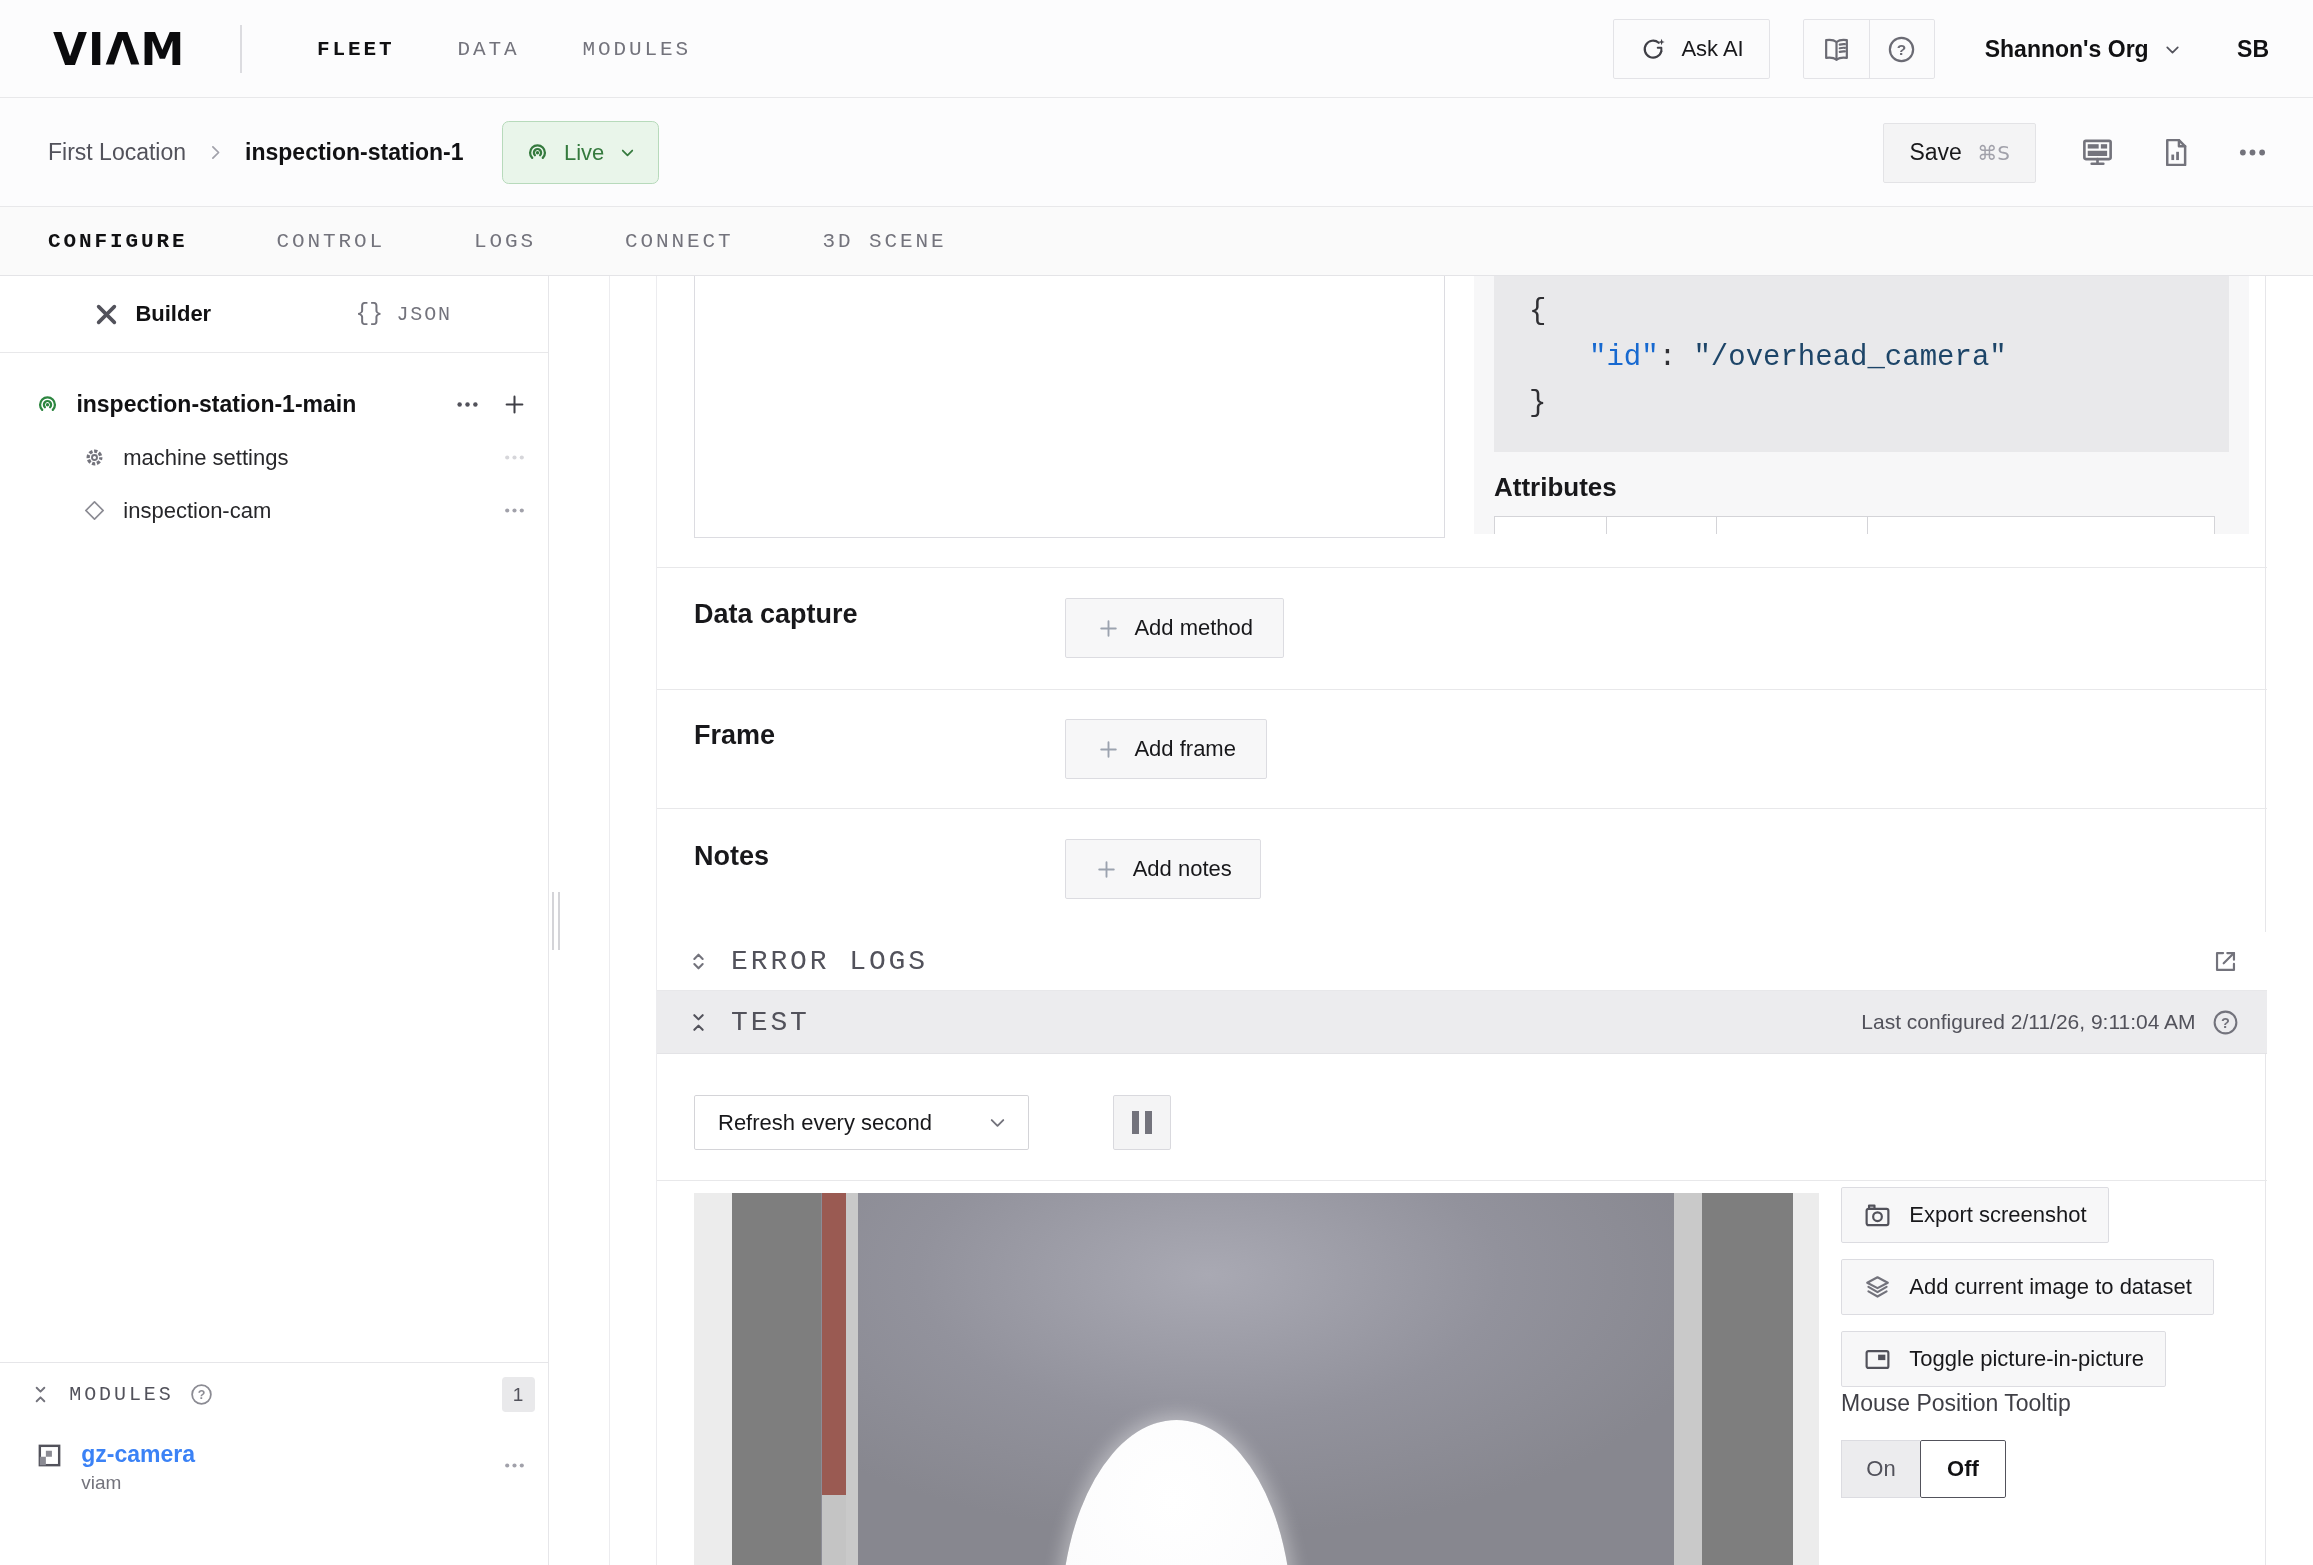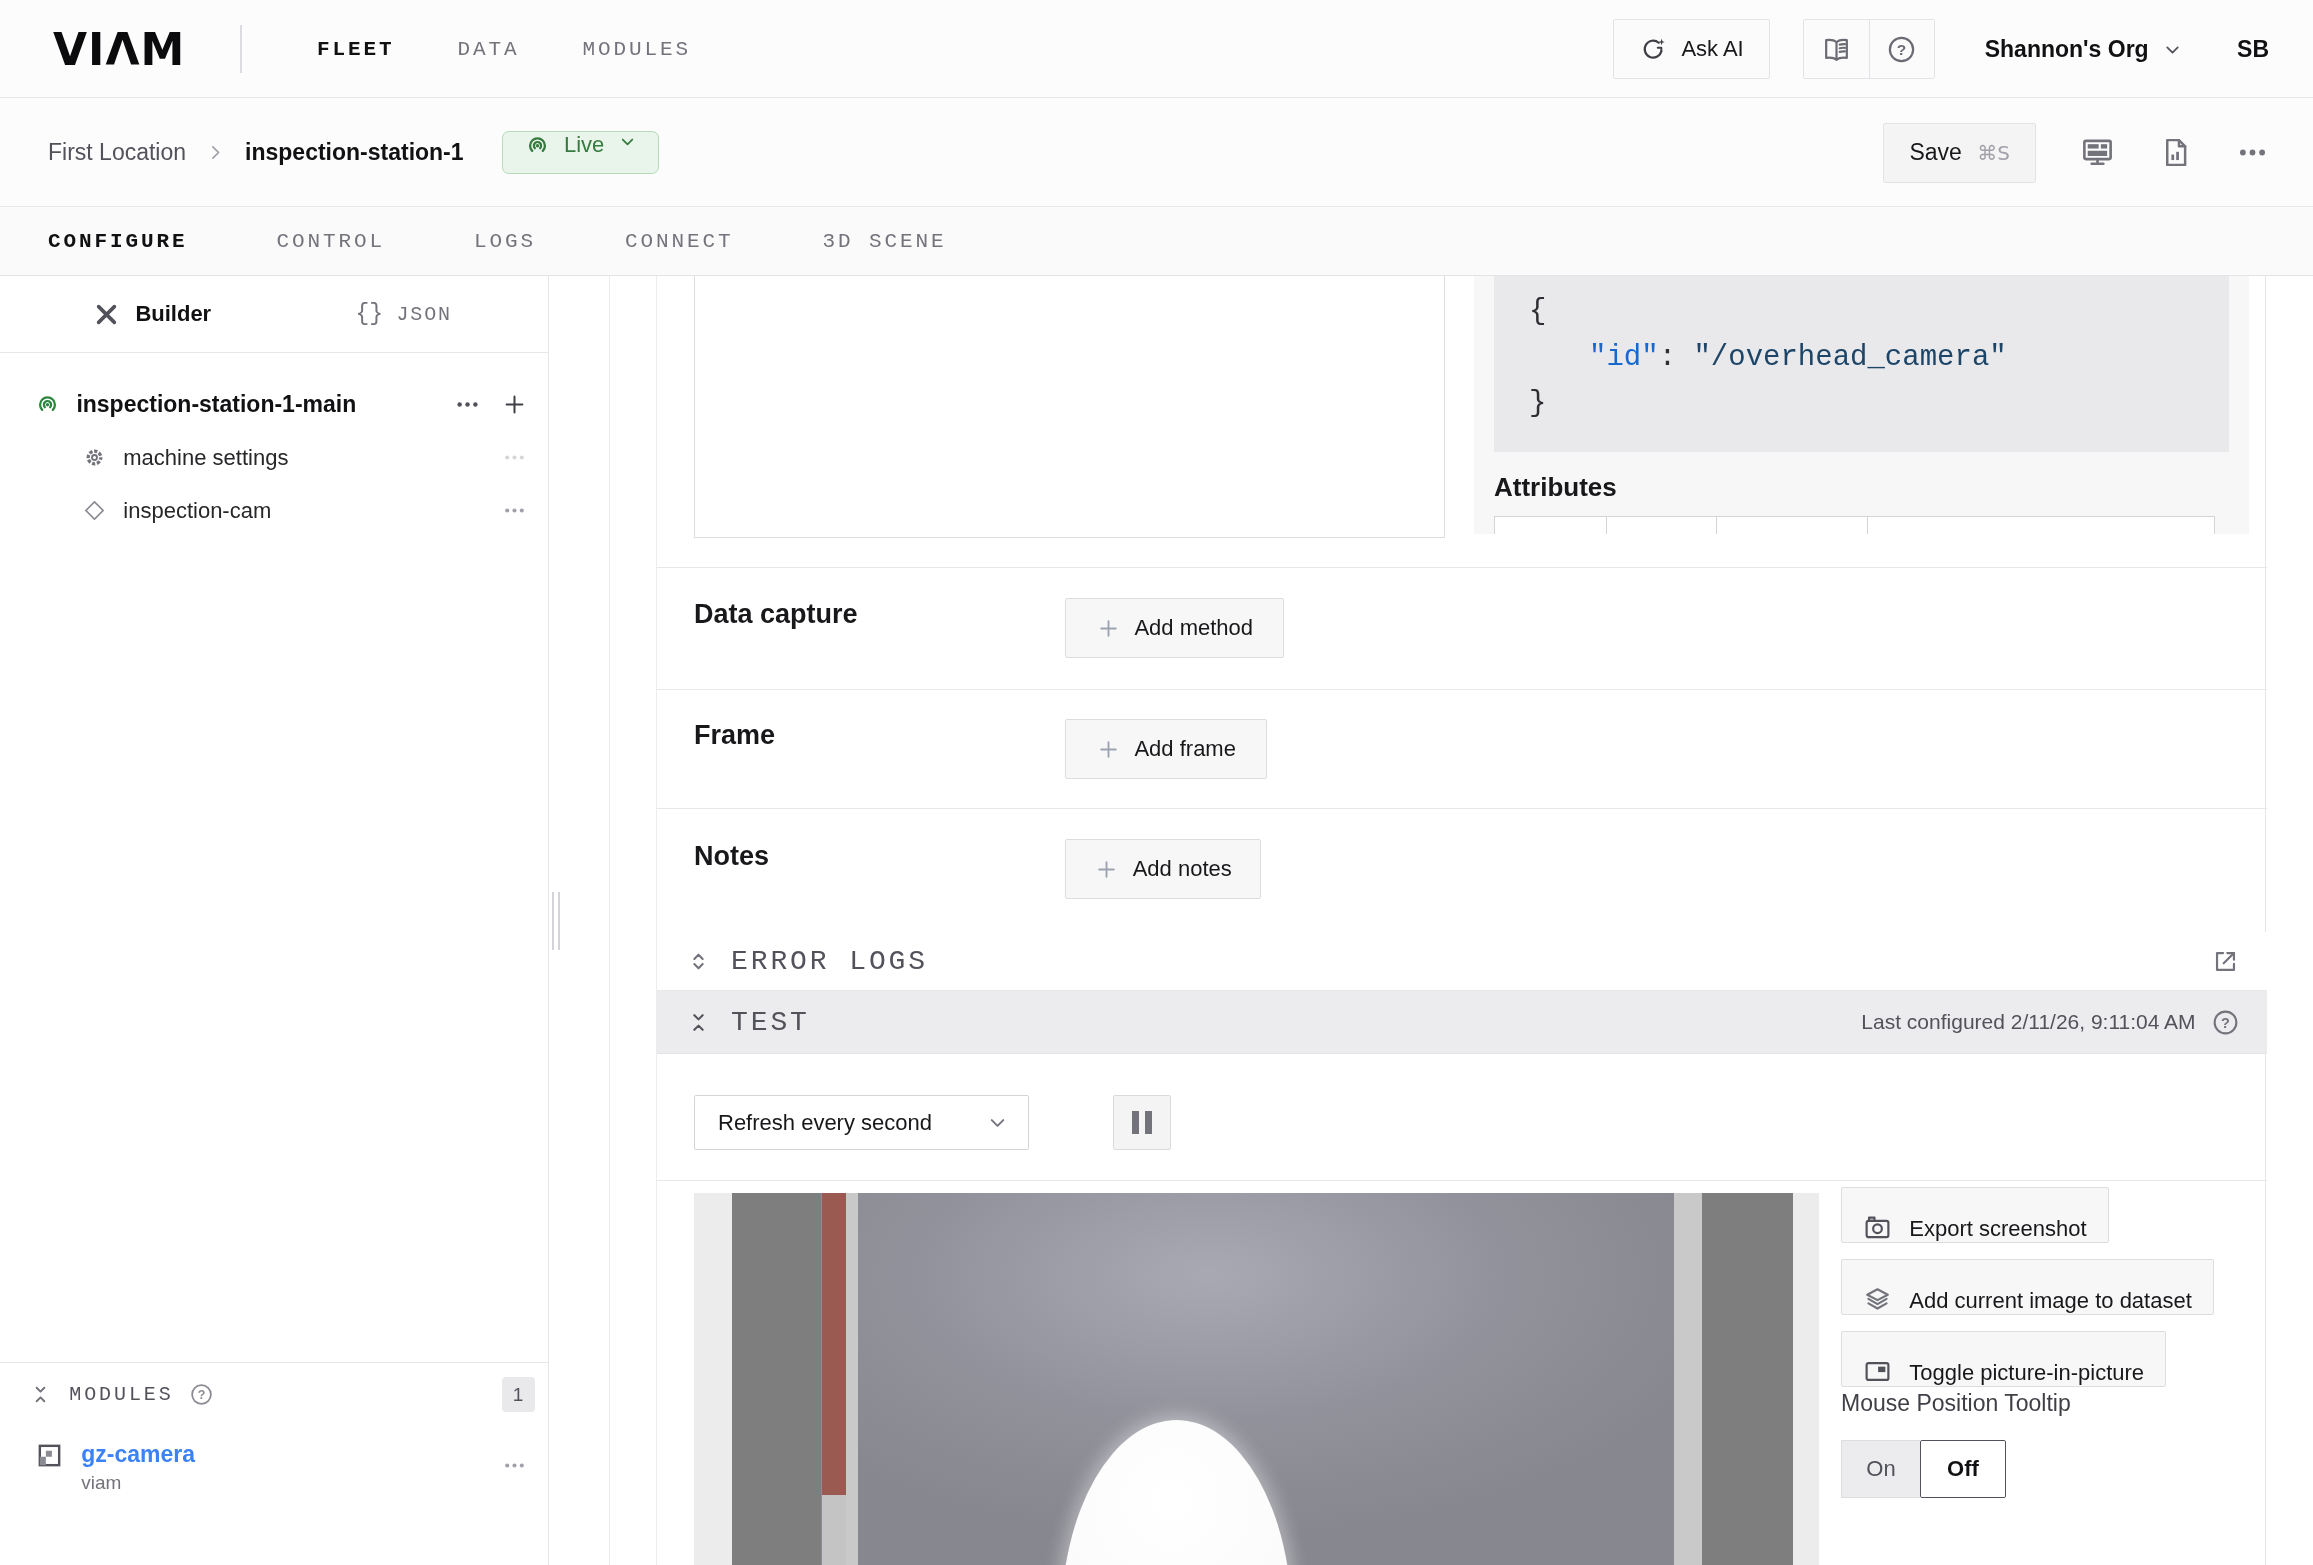--- a/index.html
+++ b/index.html
@@ -23,21 +23,21 @@
   .org-switcher { display:flex; align-items:center; gap:13.4px; margin-left:50px; cursor:pointer; }
   .org-name { font-size:23px; font-weight:700; color:#111113; }
   .avatar { margin-left:54px; font-size:23px; font-weight:700; color:#111113; cursor:pointer; }
 
   
   .crumb-row { position:absolute; left:0; top:98px; width:2313px; height:109px; background:#fcfcfd; border-bottom:1px solid #e8e8ea; }
   .crumb-left { position:absolute; left:48px; top:0; height:109px; display:flex; align-items:center; }
   .crumb-loc { font-size:23px; color:#52525b; cursor:pointer; }
   .crumb-sep { margin:0 19px; display:flex; align-items:center; }
   .crumb-machine { font-size:23px; font-weight:700; color:#111113; }
-  .live-badge { margin-left:38px; display:flex; gap:13.4px; height:43px; padding:0 21px; background:#e9f5ea; border:1px solid #b7dabb; border-radius:6.7px; cursor:pointer; }
+  .live-badge { margin-left:38px; display:flex; align-items:center; gap:13.4px; height:63px; padding:0 21px; background:#e9f5ea; border:1px solid #b7dabb; border-radius:6.7px; cursor:pointer; }
   .live-label { font-size:22px; color:#357a3e; }
   .crumb-right { position:absolute; right:44px; top:0; height:109px; display:flex; align-items:center; gap:44px; }
   .save-btn { display:flex; align-items:center; gap:15.4px; height:60px; padding:0 25px; background:#f4f4f5; border:1px solid #e3e3e6; border-radius:1.9px; cursor:pointer; }
   .save-label { font-size:23px; color:#18181b; }
   .save-shortcut { font-size:20px; color:#a1a1aa; font-family:"DejaVu Sans", sans-serif; }
   .chrome-icon { display:flex; align-items:center; justify-content:center; cursor:pointer; }
 
   
   .tabbar { position:absolute; left:0; top:207px; width:2313px; height:69px; background:#fafafa; border-bottom:1px solid #e4e4e7; display:flex; align-items:center; padding-left:48px; gap:89px; }
   .tab { font-family:"Liberation Mono", monospace; font-size:21px; letter-spacing:2.9px; color:#73737c; cursor:pointer; }
@@ -117,21 +117,21 @@
   .ci-maroon-b { left:128px; top:302px; width:24px; height:71px; background:#c4c4c4; }
   .ci-strip-l  { left:152px; width:12.5px;  background:#c9c9c9; }
   .ci-field    { left:164px; width:816px; background:radial-gradient(ellipse 65% 70% at 43% 22%, #a9a9b3 0%, #92929c 55%, #87878f 100%); }
   .ci-strip-r  { left:980px; width:28px; background:#c9c9c9; }
   .ci-dark-r   { left:1008px; width:91px; background:#7e7e7e; }
   .ci-edge-r   { left:1099px; width:26px; background:#ececec; }
   .ci-sphere   { position:absolute; left:367px; top:227px; width:231px; height:403px; border-radius:50%;
                  background:radial-gradient(circle at 48% 20%, #ffffff 0%, #fbfbfc 40%, #e8e8ec 70%, #d2d2d8 100%);
                  box-shadow:0 0 17.3px 5.8px rgba(255,255,255,0.35); }
 
-  .rail-btn { position:absolute; display:flex; align-items:flex-end; gap:17.3px; height:56px; padding:0 21px; background:#f7f7f8; border:1px solid #dcdce1; border-radius:1.9px; font-size:22px; color:#18181b; cursor:pointer; white-space:nowrap; }
+  .rail-btn { position:absolute; display:flex; align-items:center; gap:17.3px; height:56px; padding:0 21px; background:#f7f7f8; border:1px solid #dcdce1; border-radius:1.9px; font-size:22px; color:#18181b; cursor:pointer; white-space:nowrap; }
   .rail-label { position:absolute; left:1184px; top:1114px; font-size:23px; color:#3f3f46; }
   .seg-group { position:absolute; left:1184px; top:1164px; display:flex; }
   .seg { height:58px; display:flex; align-items:center; justify-content:center; font-size:22px; cursor:pointer; }
   .seg-on { width:79px; background:#ececee; border:1px solid #dcdce1; border-right:none; color:#52525b; }
   .seg-off { width:86px; background:#fff; border:1.9px solid #52525b; border-radius:1.9px; color:#111113; font-weight:700; }
 
   svg { display:block; }
 </style>
 </head>
 <body>

